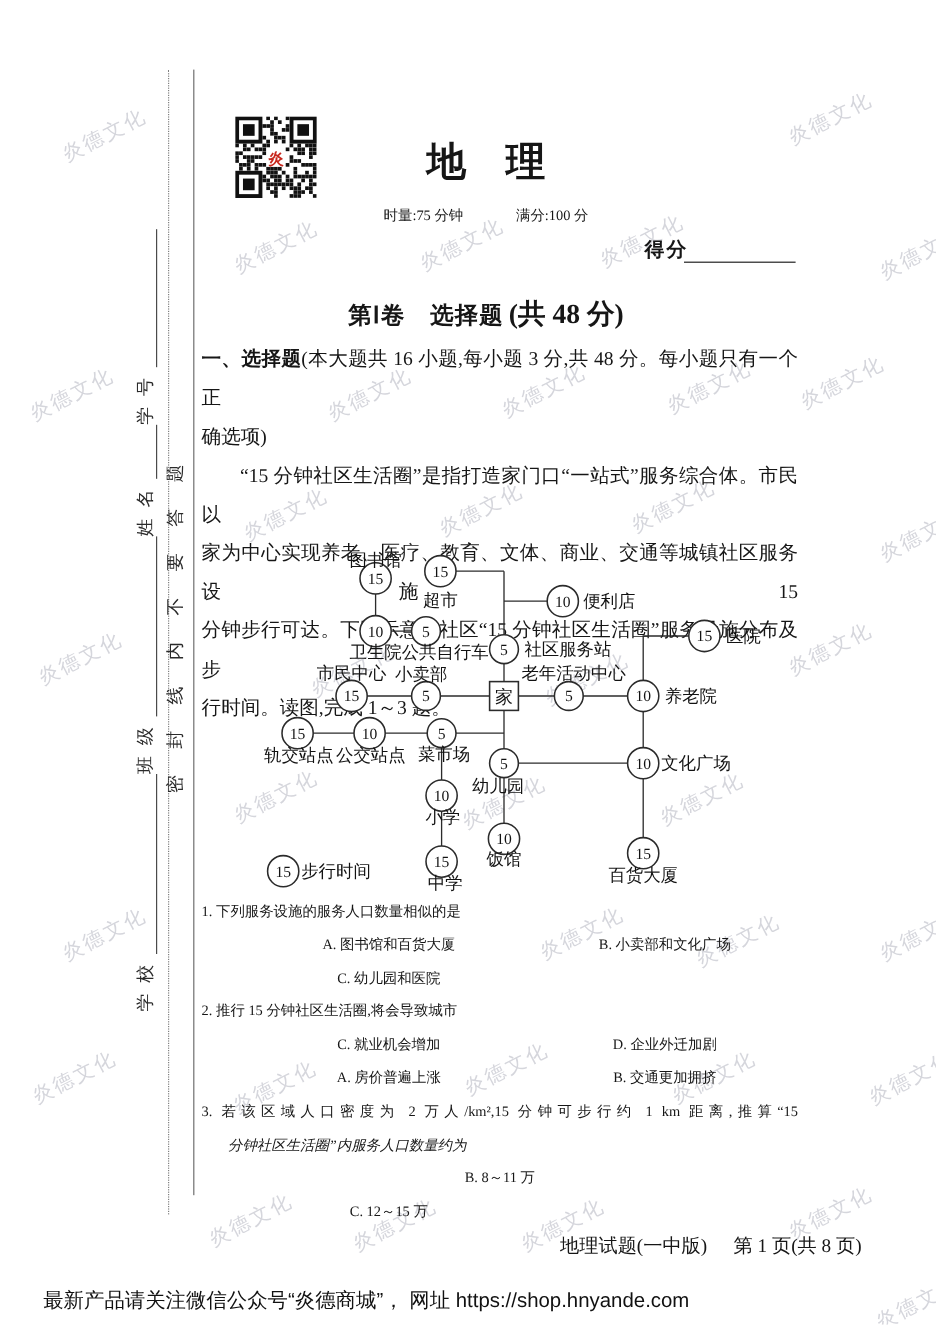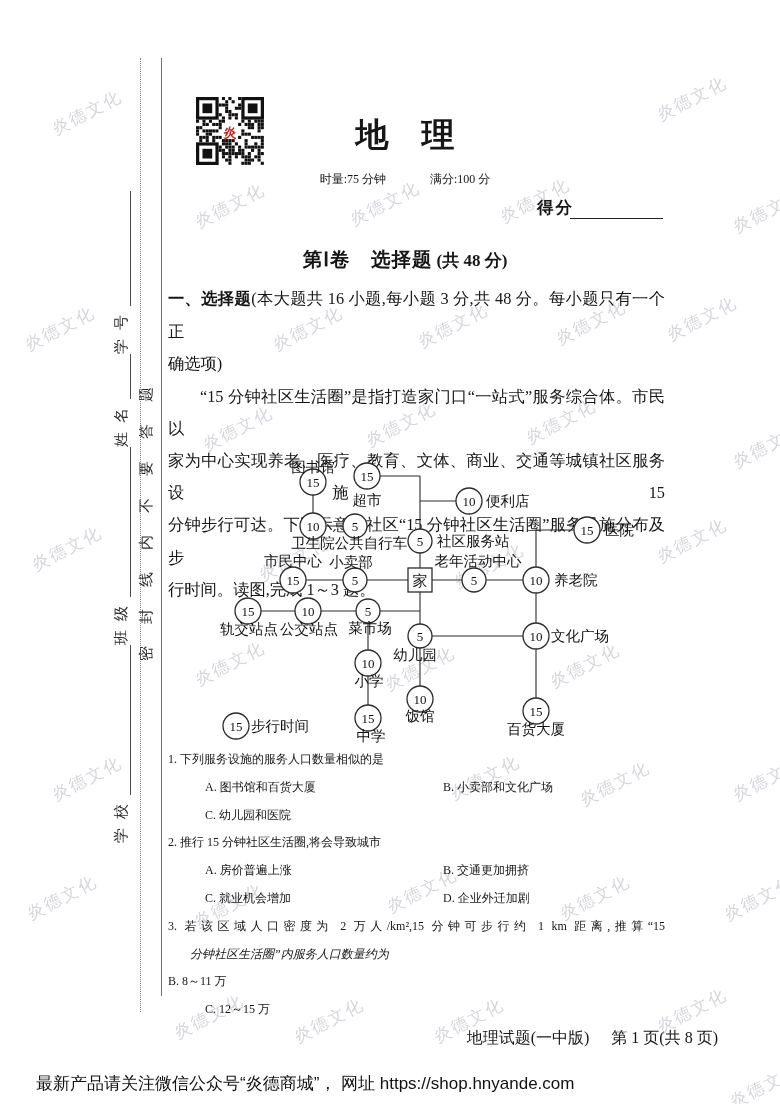--- a/index.html
+++ b/index.html
@@ -22,34 +22,34 @@
   .qr{position:absolute;left:196px;top:97px;width:68px;height:68px;}
   .subject{position:absolute;top:113px;left:165px;width:480px;text-align:center;
            font-family:"Liberation Sans","DejaVu Sans",sans-serif;font-size:33px;font-weight:bold;}
   .meta{position:absolute;top:171px;left:165px;width:480px;text-align:center;font-size:12px;}
   .meta span + span{margin-left:44px;}
   .score-label{position:absolute;left:537px;top:197px;font-family:"Liberation Sans",sans-serif;
                font-weight:bold;font-size:16.5px;letter-spacing:2px;}
   .score-line{position:absolute;left:570px;top:218px;width:93px;height:0;border-bottom:1.2px solid #222;}
   .sec{position:absolute;top:246px;left:165px;width:480px;text-align:center;}
   .sec .vol{font-family:"Liberation Sans",sans-serif;font-weight:bold;font-size:19.5px;letter-spacing:1px;}
-  .sec .note{font-size:17px;font-weight:bold;}
+  .sec .note{font-size:23px;font-weight:bold;}
   
   .bodytext{position:absolute;top:283px;left:168px;width:497px;font-size:16.3px;line-height:32.2px;}
   .line{white-space:normal;}
   .fill{text-align:justify;text-align-last:justify;}
   .indent{text-indent:32px;}
   .cont{padding-left:22px;font-style:italic;}
   .b{font-family:Liberation Mono, monospace;font-weight:bold;}
   
   .diagram{position:absolute;left:190px;top:458px;width:480px;height:300px;}
   .diagram svg text{font-family:"Liberation Serif",serif;fill:#121212;}
   
   .questions{position:absolute;top:746px;left:168px;width:497px;font-size:12px;line-height:27.8px;}
-  .opts{display:flex;}
+  .opts{display:flex;text-align:center;}
   .opts .o1{margin-left:37px;width:238px;}
   .opts .o2{flex:1;}
   
   .pfooter{position:absolute;top:1028px;left:0;width:718px;text-align:right;font-size:16px;}
   .pfooter span + span{margin-left:22px;}
   .promo{position:absolute;top:1072px;left:0;width:780px;text-align:left;
          font-family:"Liberation Sans","DejaVu Sans",sans-serif;font-size:17px;font-weight:normal;color:#111;padding-left:36px;}
 </style>
 </head>
 <body>
@@ -411,26 +411,26 @@
           <span class="o1">A. 图书馆和百货大厦</span>
           <span class="o2">B. 小卖部和文化广场</span>
         </div>
         <div class="line opts">
           <span class="o1">C. 幼儿园和医院</span>
         </div>
       </div>
       <div>
         <div class="line">2. 推行 15 分钟社区生活圈,将会导致城市</div>
         <div class="line opts">
+          <span class="o1">C. 就业机会增加</span>
+          <span class="o2">D. 企业外迁加剧</span>
+        </div>
+        <div class="line opts">
           <span class="o1">A. 房价普遍上涨</span>
           <span class="o2">B. 交通更加拥挤</span>
-        </div>
-        <div class="line opts">
-          <span class="o1">C. 就业机会增加</span>
-          <span class="o2">D. 企业外迁加剧</span>
         </div>
       </div>
       <div>
         <div class="line fill">3. 若该区域人口密度为 2 万人/km²,15 分钟可步行约 1 km 距离,推算“15</div>
         <div class="line cont">分钟社区生活圈”内服务人口数量约为</div>
         <div class="line opts">
           <span class="o2">B. 8～11 万</span>
         </div>
         <div class="line opts">
           <span class="o1">C. 12～15 万</span>

